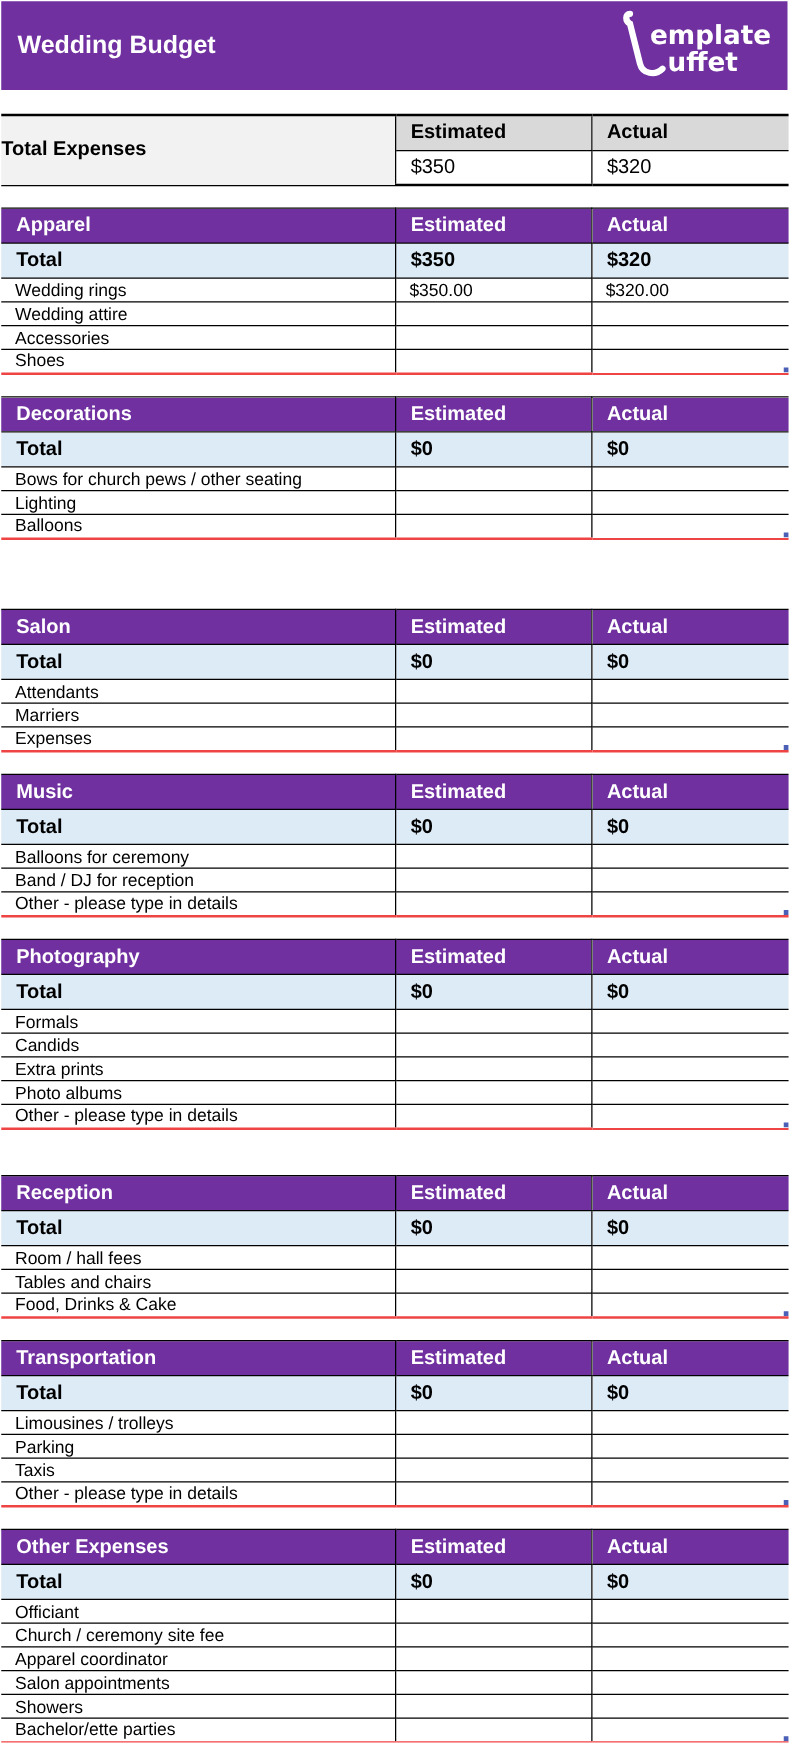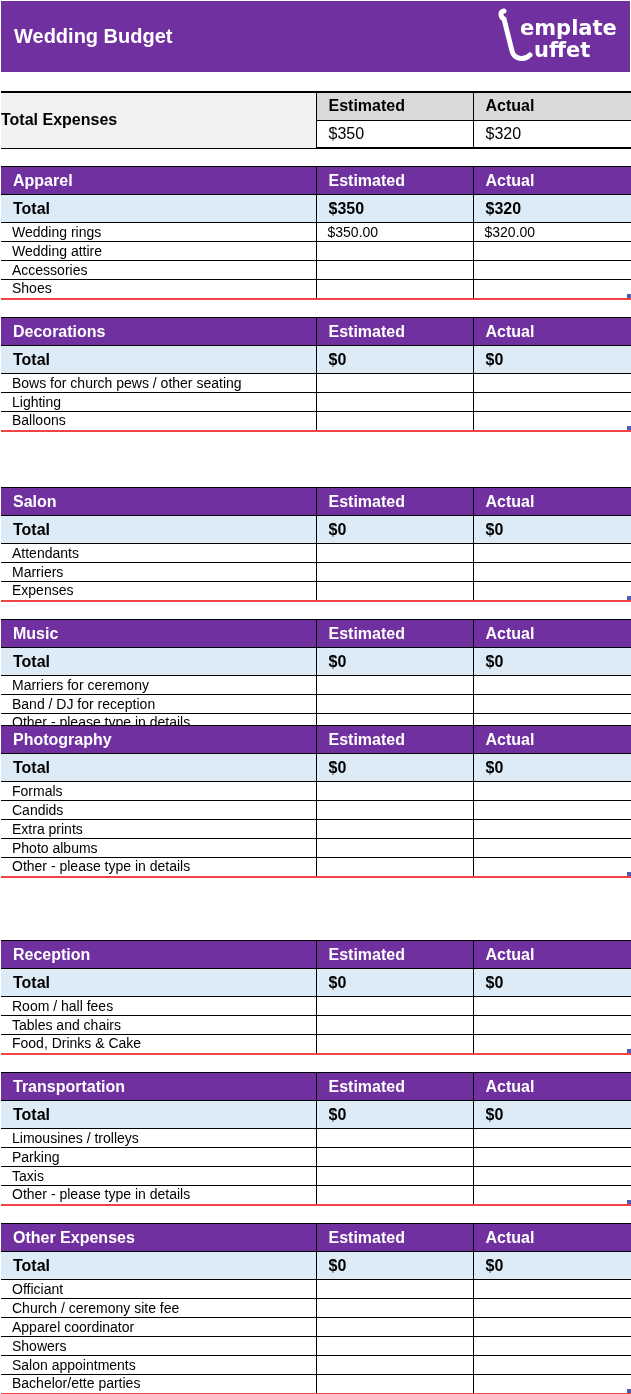--- a/index.html
+++ b/index.html
@@ -193,37 +193,37 @@
           <td>Music</td>
           <td>Estimated</td>
           <td>Actual</td>
         </tr>
         <tr class="t">
           <td>Total</td>
           <td>$0</td>
           <td>$0</td>
         </tr>
         <tr class="i">
-          <td>Marriers for ceremony</td>
+          <td>Balloons for ceremony</td>
           <td class="num"></td>
           <td class="num"><span></span></td>
         </tr>
         <tr class="i">
           <td>Band / DJ for reception</td>
           <td class="num"></td>
           <td class="num"><span></span></td>
         </tr>
         <tr class="i">
           <td>Other - please type in details</td>
           <td class="num"></td>
           <td class="num"><span></span><span class="handle"></span></td>
         </tr>
       </tbody>
     </table>
-    <table class="sec" style="top: 725px;">
+    <table class="sec" style="top: 751px;">
       <colgroup>
         <col class="c1">
         <col class="c2">
         <col class="c3">
       </colgroup>
       <tbody>
         <tr class="h">
           <td>Photography</td>
           <td>Estimated</td>
           <td>Actual</td>
@@ -359,29 +359,29 @@
           <td>Church / ceremony site fee</td>
           <td class="num"></td>
           <td class="num"><span></span></td>
         </tr>
         <tr class="i">
           <td>Apparel coordinator</td>
           <td class="num"></td>
           <td class="num"><span></span></td>
         </tr>
         <tr class="i">
+          <td>Salon appointments</td>
+          <td class="num"></td>
+          <td class="num"><span></span></td>
+        </tr>
+        <tr class="i">
           <td>Showers</td>
           <td class="num"></td>
           <td class="num"><span></span></td>
         </tr>
         <tr class="i">
-          <td>Salon appointments</td>
-          <td class="num"></td>
-          <td class="num"><span></span></td>
-        </tr>
-        <tr class="i">
           <td>Bachelor/ette parties</td>
           <td class="num"></td>
           <td class="num"><span></span><span class="handle"></span></td>
         </tr>
       </tbody>
     </table>
   </div>
 
 </body></html>

